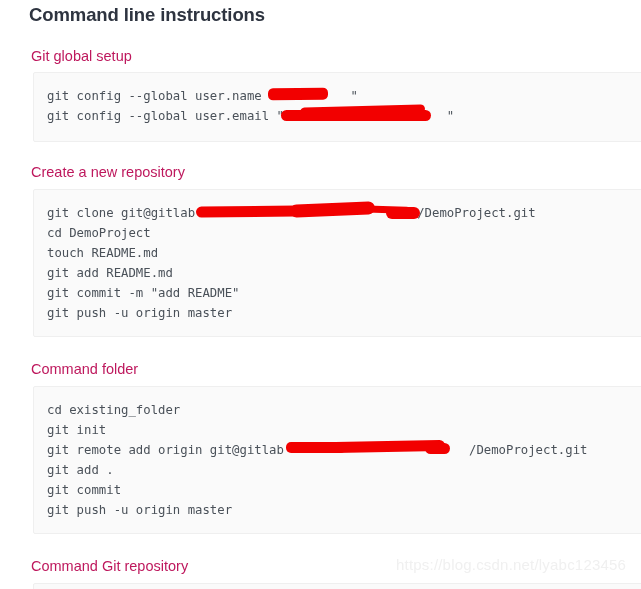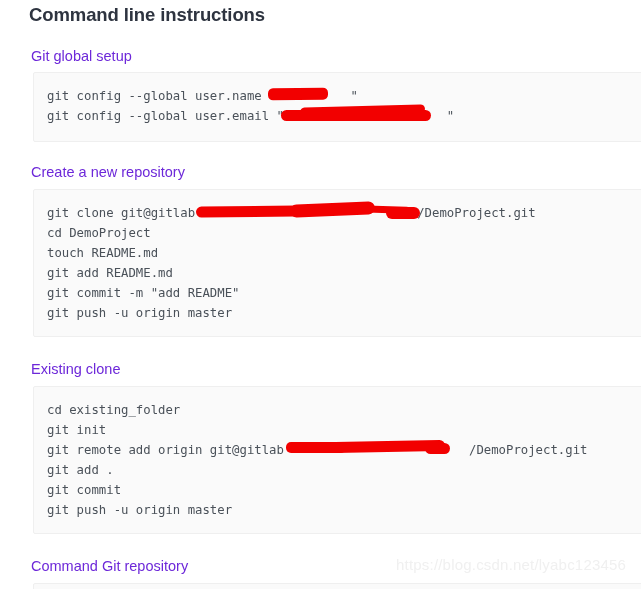--- a/index.html
+++ b/index.html
@@ -41,21 +41,21 @@
     position: absolute;
     left: 0;
     width: 641px;
   }
 
   .section-title {
     position: absolute;
     left: 31px;
     font-size: 14.5px;
     font-weight: 400;
-    color: #6d28d9;
+    color: #be185d;
     line-height: 18px;
     white-space: nowrap;
   }
 
   .code-block {
     position: absolute;
     left: 33px;
     right: -40px;
     background: #fafafa;
     border: 1px solid #efefef;
@@ -137,21 +137,21 @@
       </div>
     </div>
 
     <div class="redaction" style="left:196px; top:206px; width:105px; height:11px; border-radius:6px; transform:rotate(-0.6deg);"></div>
     <div class="redaction" style="left:290px; top:203px; width:85px; height:13px; border-radius:7px; transform:rotate(-2.5deg);"></div>
     <div class="redaction" style="left:355px; top:206px; width:55px; height:7px; border-radius:4px; transform:rotate(1.5deg);"></div>
     <div class="redaction" style="left:386px; top:207px; width:34px; height:12px; border-radius:7px;"></div>
   </div>
 
   <div class="section">
-    <div class="section-title" style="top:360px;">Existing clone</div>
+    <div class="section-title" style="top:360px;">Command folder</div>
 
     <div class="code-block" style="top:386px; height:148px;">
       <div class="code-inner">
         <div class="code-line">cd existing_folder</div>
         <div class="code-line">git init</div>
         <div class="code-line">git remote add origin git@gitlab&nbsp;&nbsp;&nbsp;&nbsp;&nbsp;&nbsp;&nbsp;&nbsp;&nbsp;&nbsp;&nbsp;&nbsp;&nbsp;&nbsp;&nbsp;&nbsp;&nbsp;&nbsp;&nbsp;&nbsp;&nbsp;&nbsp;&nbsp;&nbsp;&nbsp;/DemoProject.git</div>
         <div class="code-line">git add .</div>
         <div class="code-line">git commit</div>
         <div class="code-line">git push -u origin master</div>
       </div>

